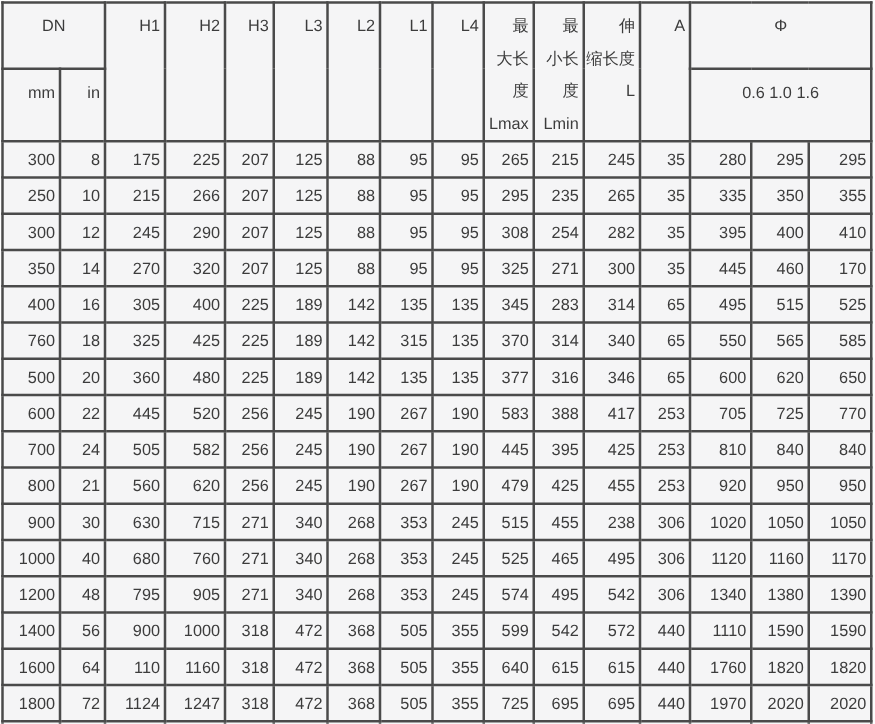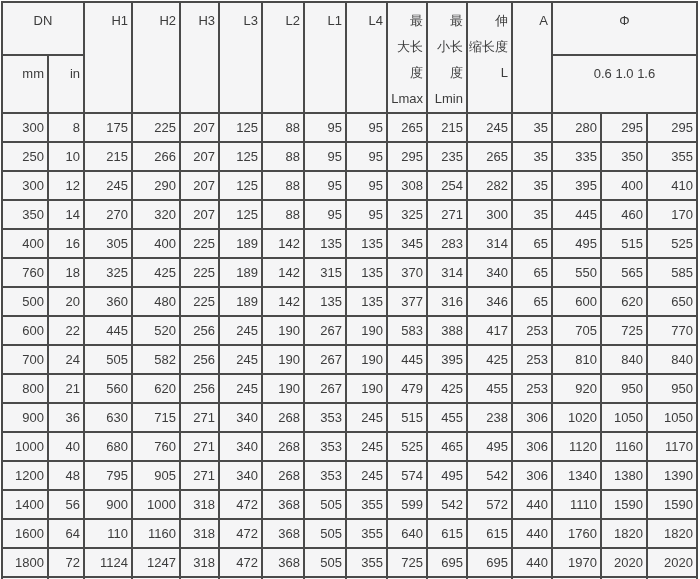--- a/index.html
+++ b/index.html
@@ -281,21 +281,21 @@
           <td>479</td>
           <td>425</td>
           <td>455</td>
           <td>253</td>
           <td>920</td>
           <td>950</td>
           <td>950</td>
         </tr>
         <tr>
           <td>900</td>
-          <td>36</td>
+          <td>30</td>
           <td>630</td>
           <td>715</td>
           <td>271</td>
           <td>340</td>
           <td>268</td>
           <td>353</td>
           <td>245</td>
           <td>515</td>
           <td>455</td>
           <td>238</td>

